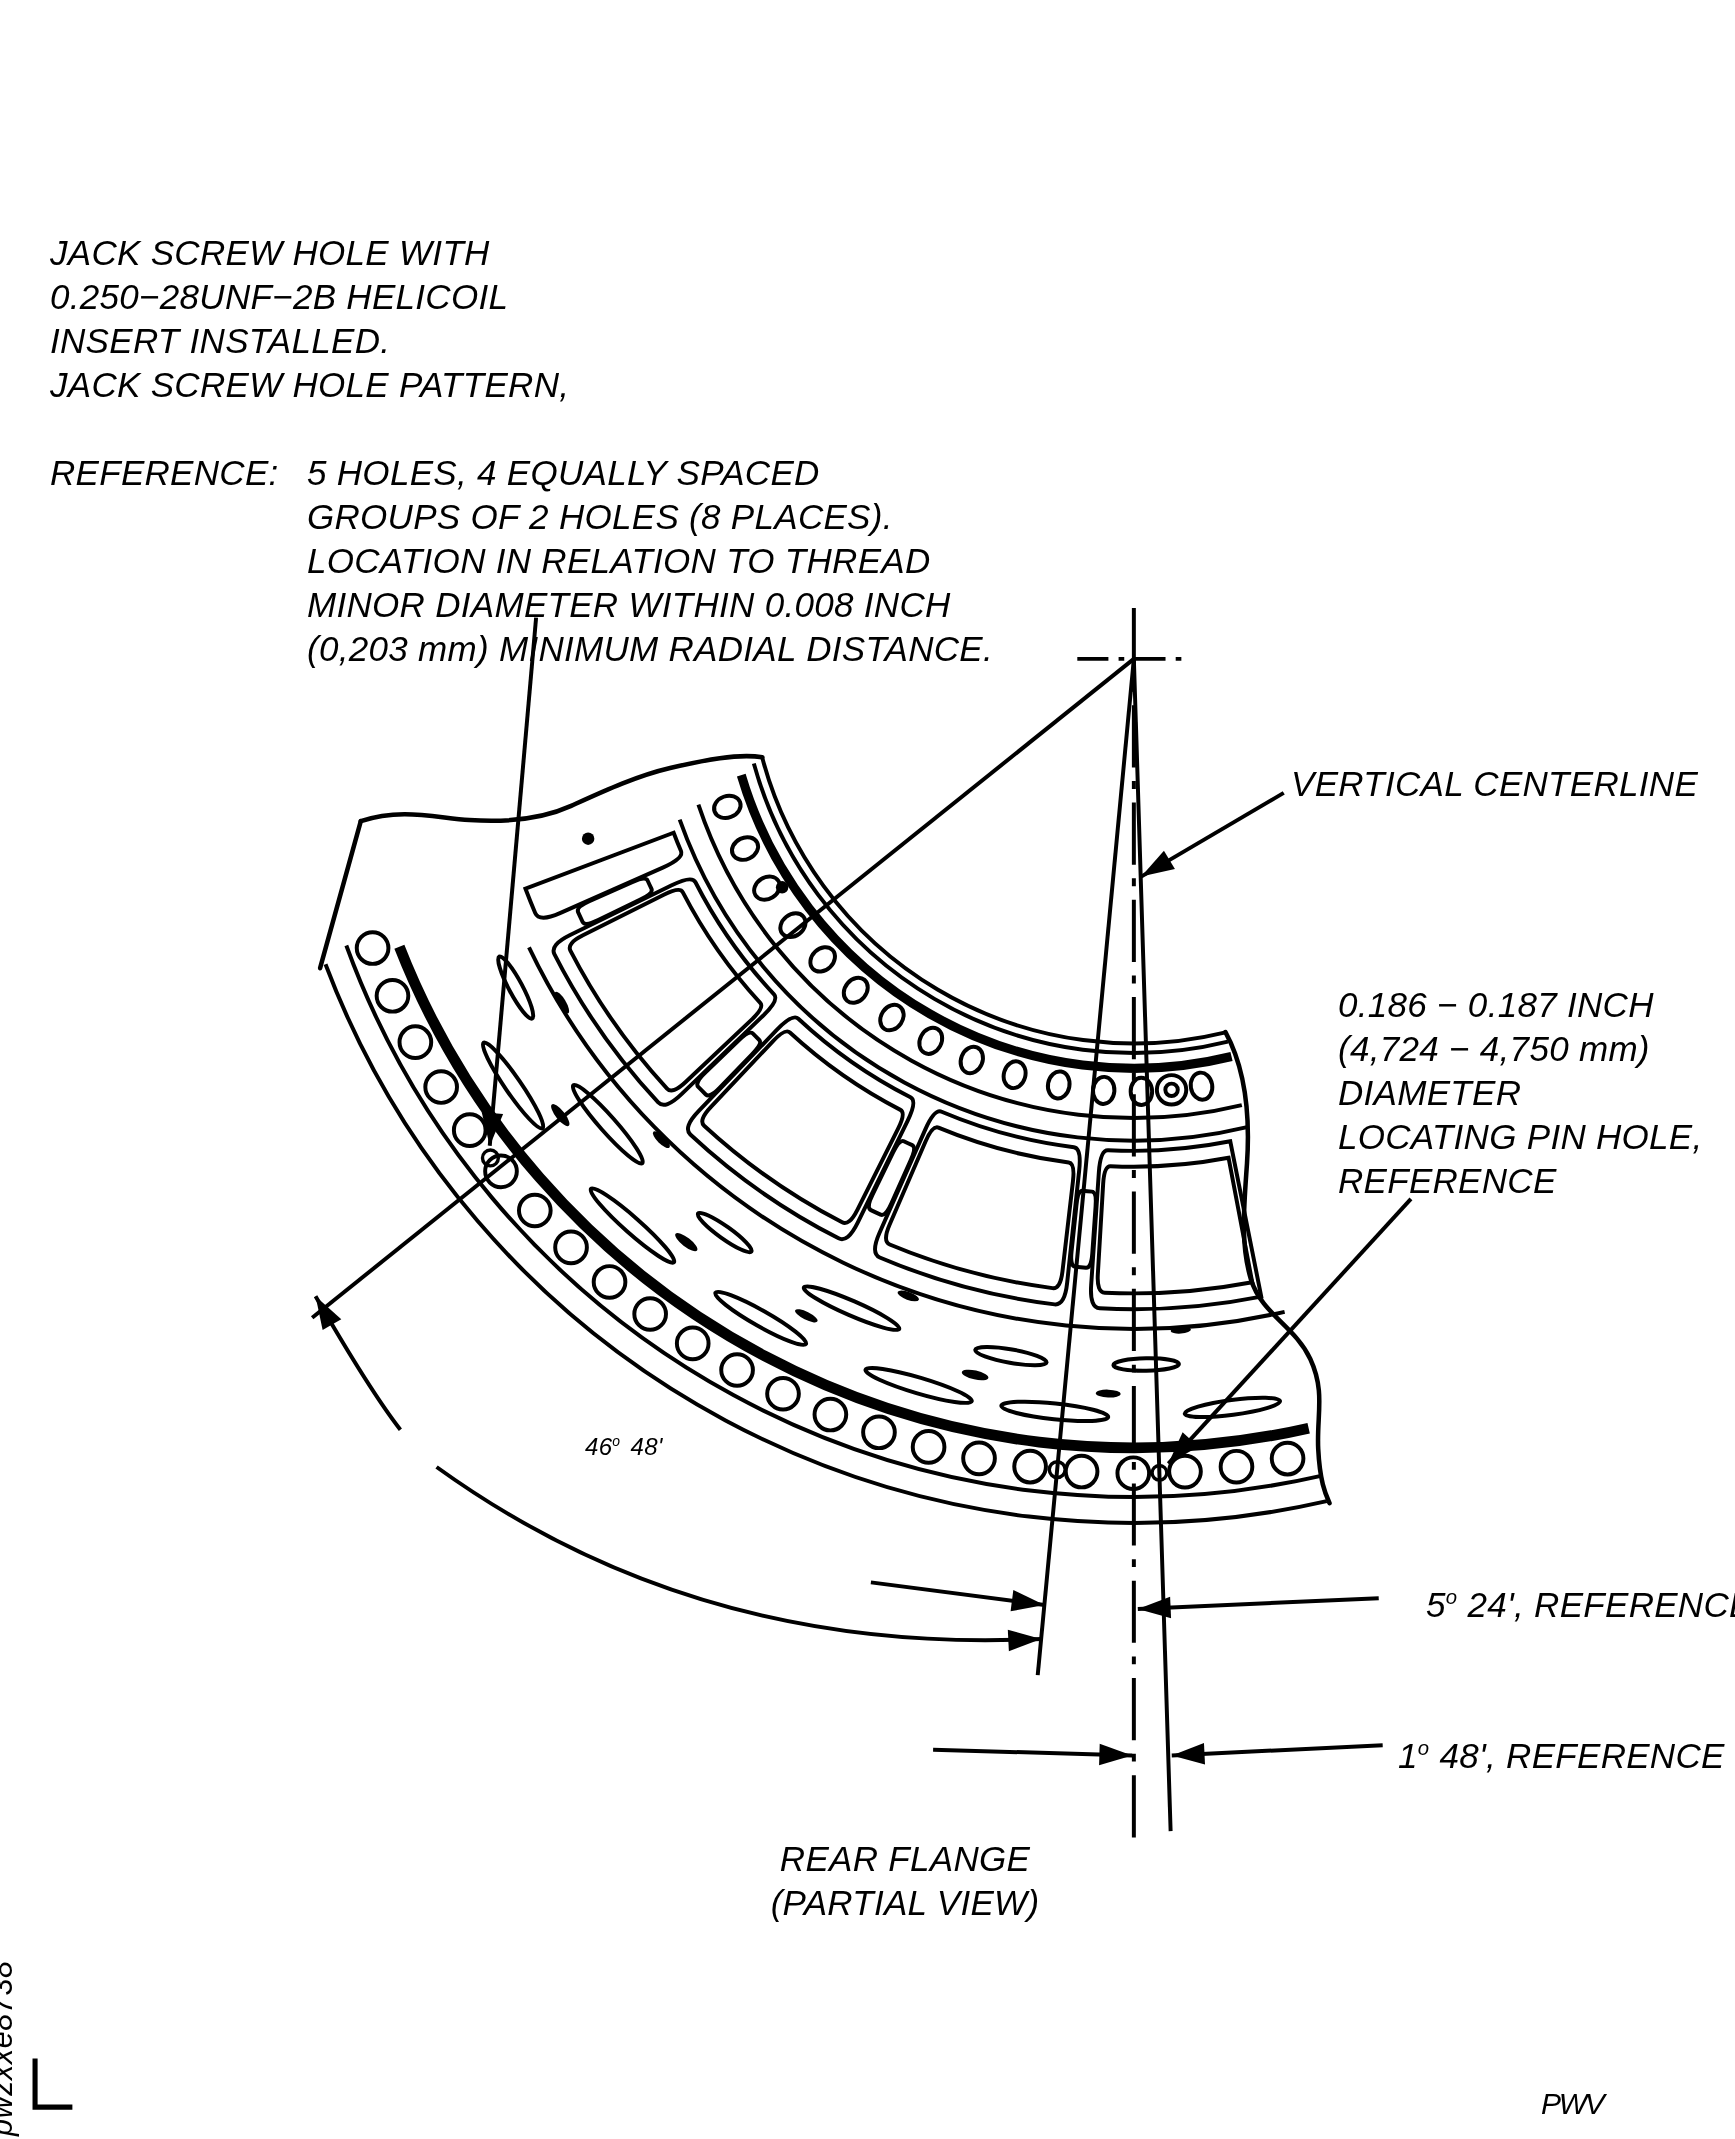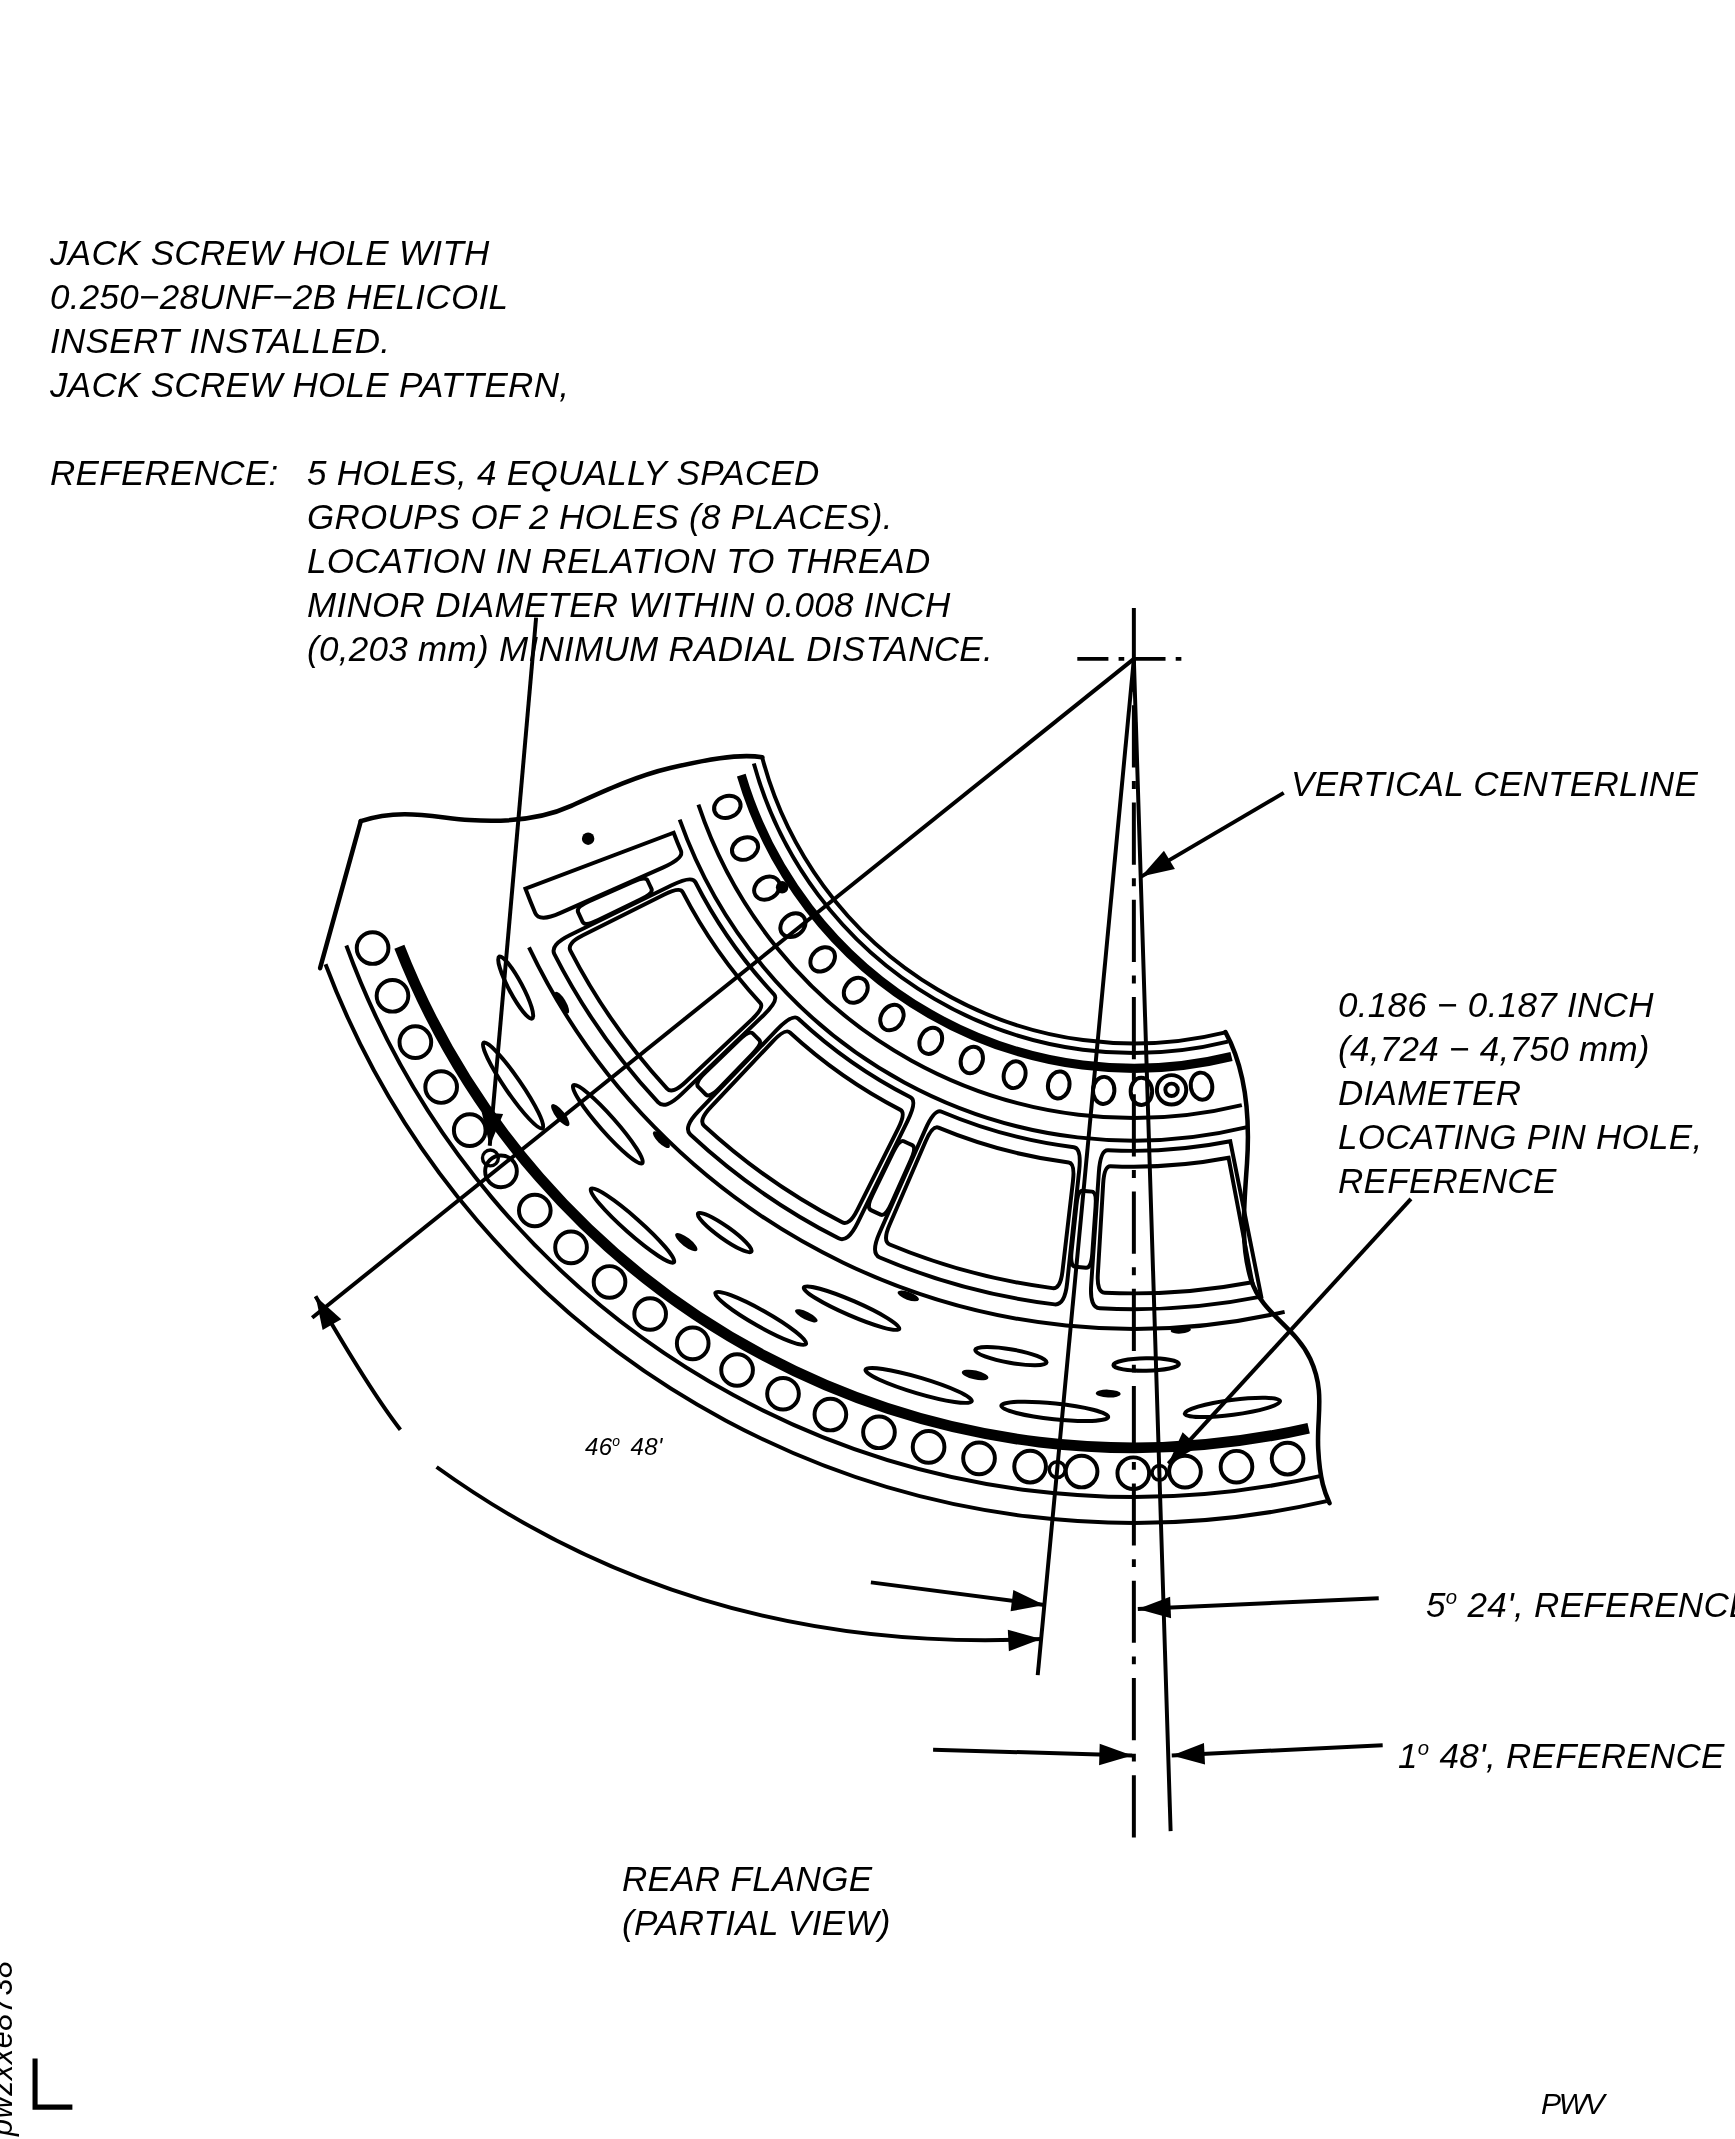--- a/index.html
+++ b/index.html
@@ -10,21 +10,21 @@
   .note{left:50px;top:231px;}
   .flexrow{display:flex;margin-top:44px;}
   .reflabel{display:inline-block;width:257px;}
   .dimlbl sup{font-size:0.58em;line-height:0;vertical-align:super;}
   .dimlbl .rest{margin-left:10.2px;}
   .vcl{left:1291px;top:762px;}
   .pinnote{left:1338px;top:983px;}
   .arc-lbl{left:585px;top:1425px;font-size:24px;}
   .ref5-lbl{left:1426px;top:1583px;}
   .ref1-lbl{left:1392px;top:1734px;margin-left:6px;}
-  .title{left:622px;width:566px;margin-top:20px;}
+  .title{left:622px;width:566px;text-align:center;}
   .t1{top:1837px;}
   .t2{top:1881px;}
   .doccode{left:22.6px;top:2092px;font-size:30.5px;transform:rotate(-90deg);transform-origin:left bottom;letter-spacing:0.6px;}
   .pagecode{left:1541px;top:2082px;font-size:30px;letter-spacing:-2.3px;}
 </style>
 </head>
 <body>
 
 <div id="page">
 

